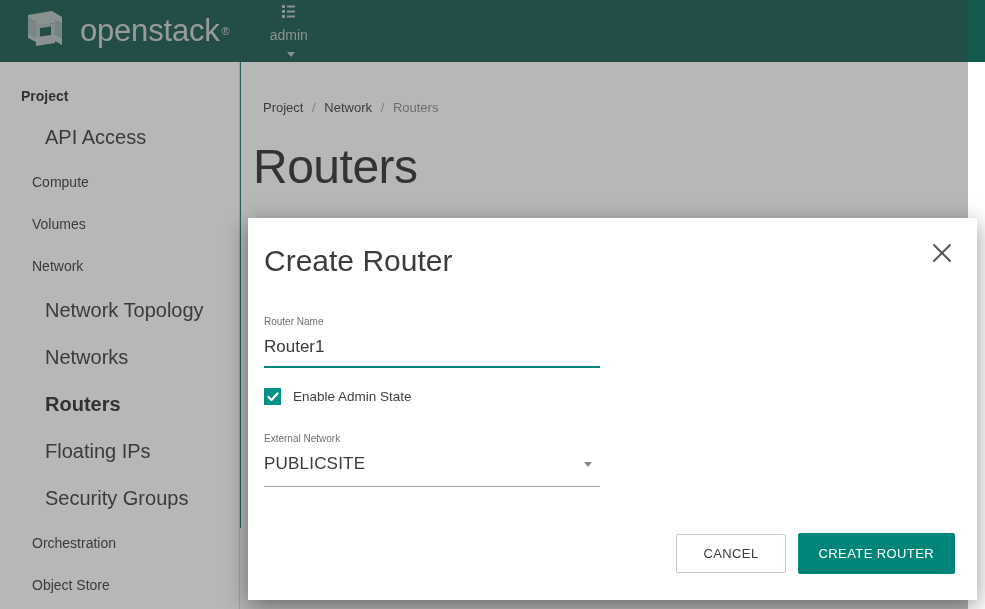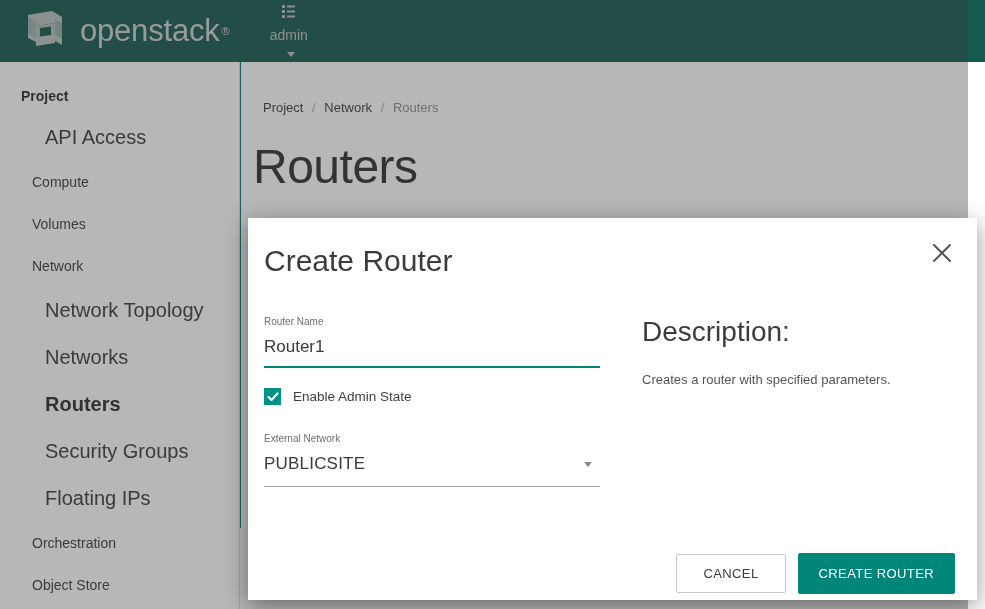--- a/index.html
+++ b/index.html
@@ -260,21 +260,21 @@
   }
 
   .desc-text {
     font-size: 13px;
     color: #555555;
     line-height: 1.5;
   }
 
   .modal-footer {
     position: absolute;
-    bottom: 6px; right: 22px;
+    bottom: 26px; right: 22px;
     display: flex;
     align-items: center;
     gap: 12px;
   }
 
   .btn {
     font-family: "Liberation Sans", sans-serif;
     font-size: 13px;
     letter-spacing: 0.4px;
     cursor: pointer;
@@ -339,22 +339,22 @@
 
   <div class="sidebar">
     <div class="side-head">Project</div>
     <div class="side-item">API Access</div>
     <div class="side-group">Compute</div>
     <div class="side-group">Volumes</div>
     <div class="side-group">Network</div>
     <div class="side-item">Network Topology</div>
     <div class="side-item">Networks</div>
     <div class="side-item active">Routers</div>
+    <div class="side-item">Floating IPs</div>
     <div class="side-item">Security Groups</div>
-    <div class="side-item">Floating IPs</div>
     <div class="side-group">Orchestration</div>
     <div class="side-group">Object Store</div>
   </div>
 
   <div class="content">
     <div class="breadcrumb">
       <span class="crumb">Project</span>
       <span class="crumb-sep">/</span>
       <span class="crumb">Network</span>
       <span class="crumb-sep">/</span>
@@ -402,24 +402,20 @@
         <div class="select-block">
           <div class="field-label">External Network</div>
           <div class="select-row">
             <span class="select-value">PUBLICSITE</span>
             <span class="select-caret"></span>
           </div>
         </div>
 
       </div>
 
-      <div class="desc-col">
-        <div class="desc-title">Description:</div>
-        <div class="desc-text">Creates a router with specified parameters.</div>
-      </div>
 
     </div>
 
     <div class="modal-footer">
       <button class="btn btn-cancel">CANCEL</button>
       <button class="btn btn-primary">CREATE ROUTER</button>
     </div>
 
   </div>
 

